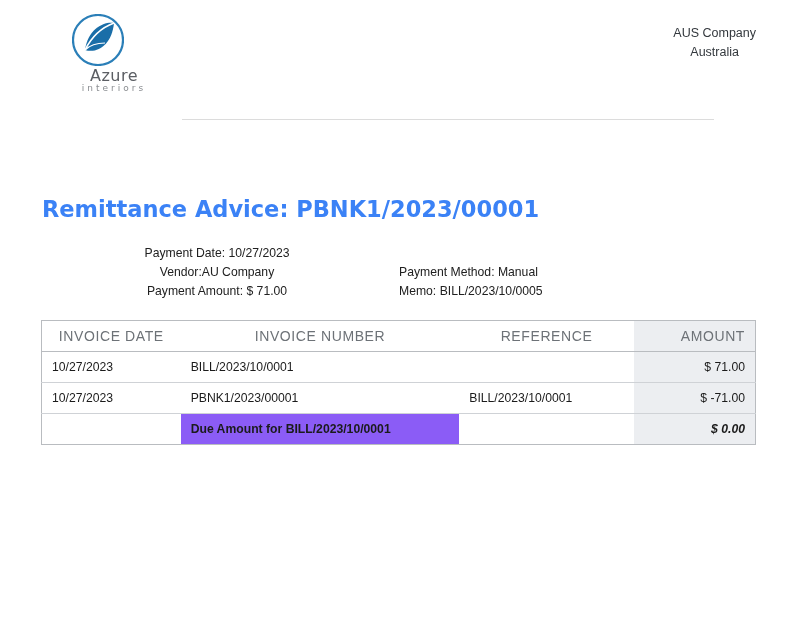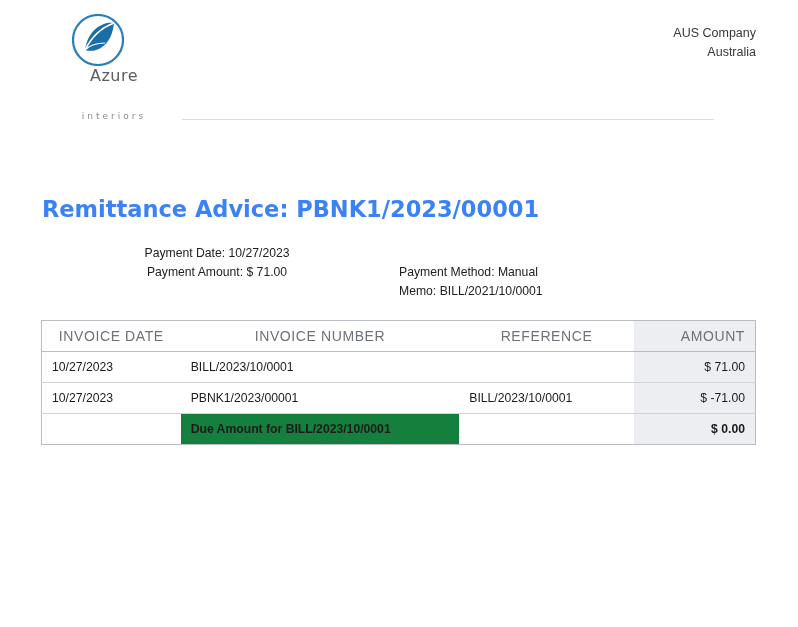--- a/index.html
+++ b/index.html
@@ -53,33 +53,33 @@
     width: 120px;
     text-align: center;
     font-family: "DejaVu Sans", sans-serif;
     font-size: 16px;
     color: #5b5e63;
     letter-spacing: 0.5px;
   }
   .logo-sub {
     position: absolute;
     left: 0px;
-    top: 97px;
+    top: 69px;
     width: 120px;
     text-align: center;
     font-family: "DejaVu Sans", sans-serif;
     font-size: 9px;
     color: #8a8d91;
     letter-spacing: 3px;
   }
   .company-block {
     position: absolute;
     right: 0;
     top: 10px;
-    text-align: right;
+    text-align: center;
     font-size: 12.5px;
     color: #33383d;
     line-height: 19px;
   }
   .header-rule {
     position: absolute;
     left: 140px;
     right: 42px;
     top: 105px;
     border-top: 1px solid #dcdcdc;
@@ -174,22 +174,22 @@
   }
   table.remit tr:last-child td {
     border-bottom: 1px solid #b9bcc0;
   }
   .c-date { width: 138px; text-align: left; }
   .c-number { width: 310px; text-align: left; }
   .c-ref { width: 172px; text-align: left; }
   .c-amt { width: 95px; }
   th.c-date, th.c-number, th.c-ref { text-align: center; }
   td.bold { font-weight: bold; }
-  td.total-amt { font-weight: bold; }
-  .row-total td { background: #15803d; }
+  td.total-amt { font-weight: bold; font-style: italic; }
+  .row-total td { background: #8b5cf6; }
   .row-total td.c-date,
   .row-total td.c-ref { background: #ffffff; }
 </style>
 </head>
 <body>
 
 <div class="page">
 
   <div class="header">
 
@@ -212,25 +212,26 @@
     </div>
 
     <div class="header-rule"></div>
   </div>
 
   <div class="doc-title">Remittance Advice: PBNK1/2023/00001</div>
 
   <div class="meta">
     <div class="meta-col-left">
       <span class="meta-line">Payment Date: 10/27/2023</span>
+      <span class="meta-line">Vendor:AU Company</span>
       <span class="meta-line">Payment Amount: $ 71.00</span>
     </div>
     <div class="meta-col-right">
       <span class="meta-line">Payment Method: Manual</span>
-      <span class="meta-line">Memo: BILL/2021/10/0001</span>
+      <span class="meta-line">Memo: BILL/2023/10/0005</span>
     </div>
   </div>
 
   <div class="table-wrap">
     <table class="remit">
       <thead>
         <tr class="head-row">
           <th class="c-date">INVOICE DATE</th>
           <th class="c-number">INVOICE NUMBER</th>
           <th class="c-ref">REFERENCE</th>

